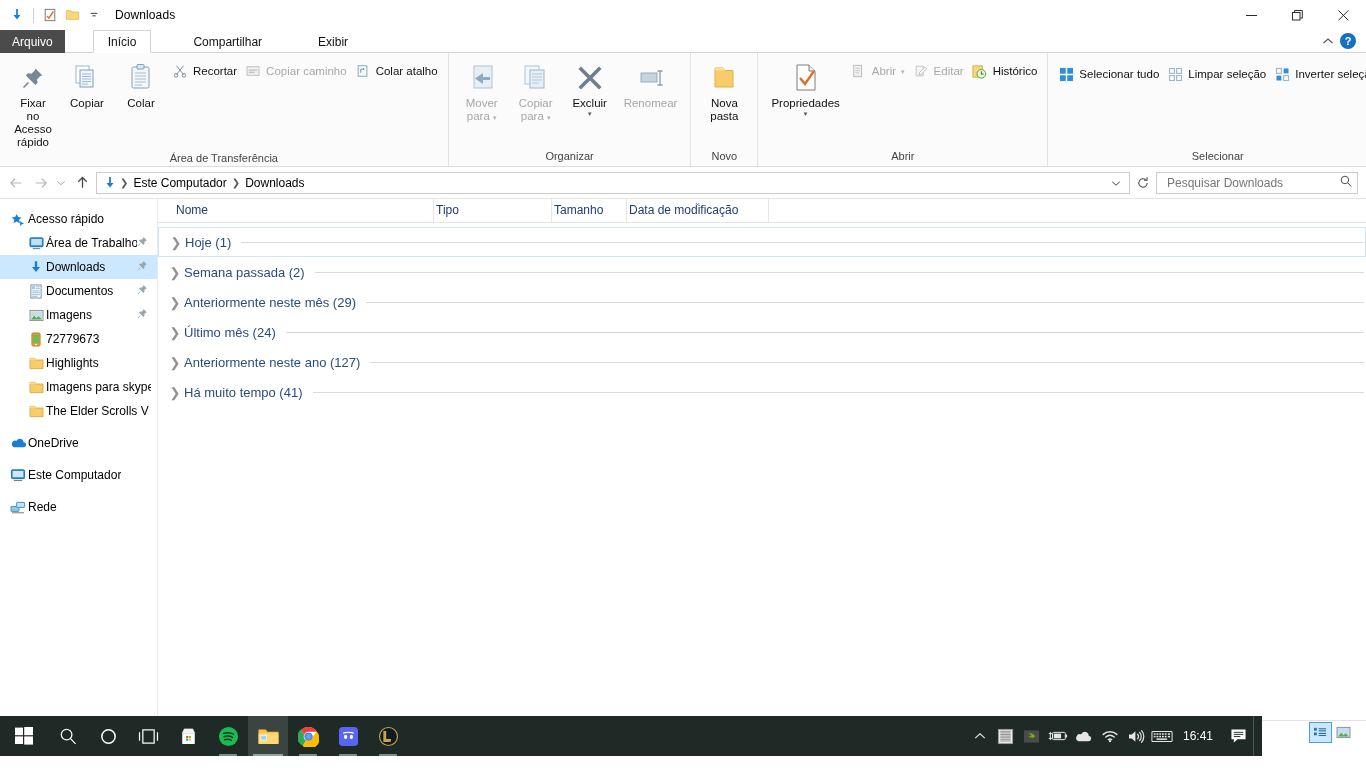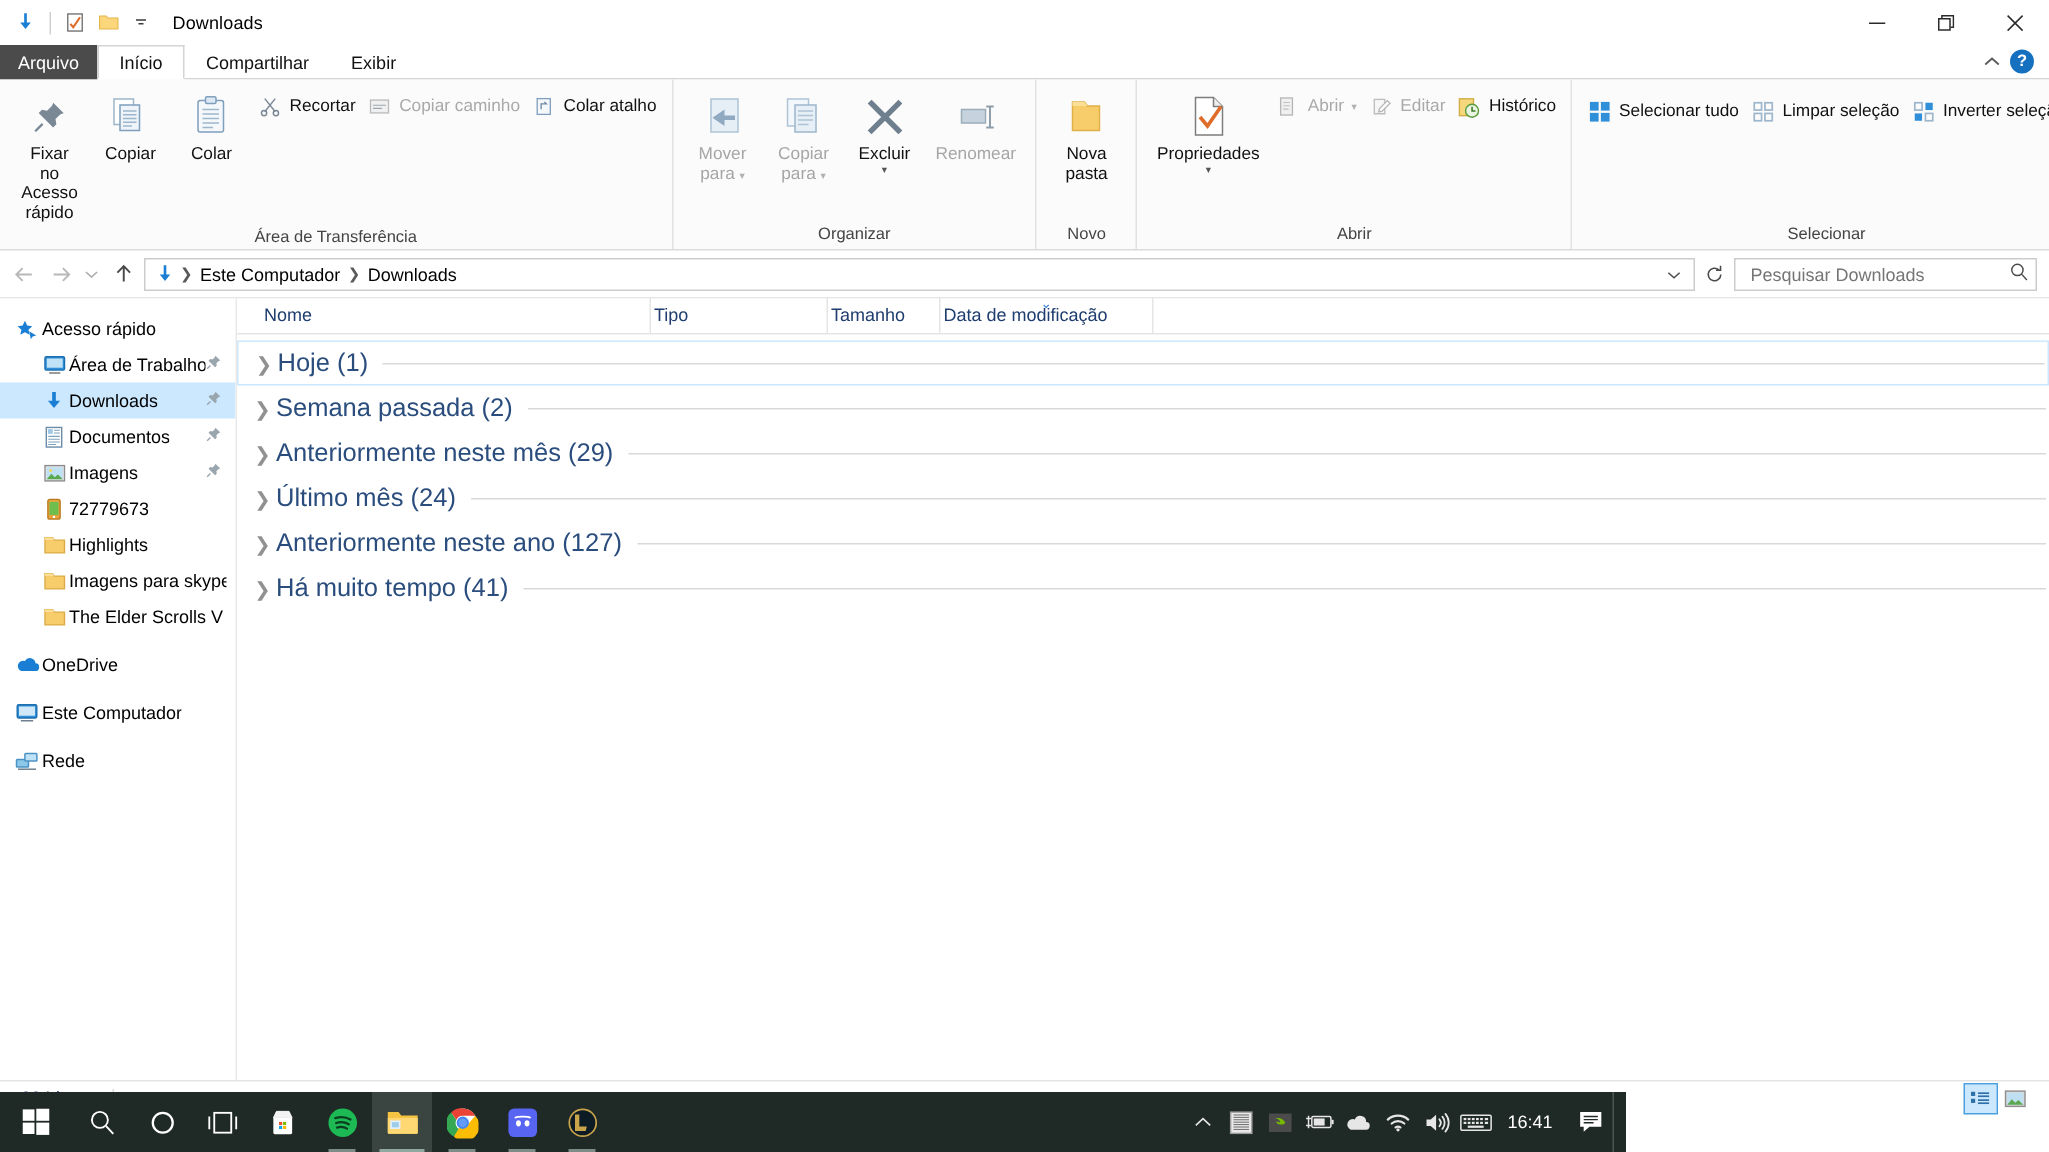--- a/index.html
+++ b/index.html
@@ -29,21 +29,21 @@
   .caption-buttons { position: absolute; right: 0; top: 0; display: flex; }
   .cap-btn {
     width: 46px; height: 30px; display: flex; align-items: center; justify-content: center;
     cursor: default;
   }
   .cap-btn svg { display: block; }
 
   
   .tabstrip {
     height: 23px; background: #ffffff; display: flex; align-items: stretch;
-    position: relative; border-bottom: 1px solid #d4d4d4;
+    position: relative; border-bottom: 1px solid #d4d4d4; gap: 28px;
   }
   .tab-file {
     background: #4b4b4b; color: #fff; padding: 0 12px;
     display: flex; align-items: center; font-size: 12px; height: 23px;
   }
   .tab {
     padding: 0 14px; display: flex; align-items: center; font-size: 12px;
     color: #111; height: 23px;
   }
   .tab.active {
@@ -143,36 +143,36 @@
   .col .sortmark {
     position: absolute; top: 0px; left: 50%; transform: translateX(-50%);
     color: #3a7fd5; font-size: 9px; line-height: 9px;
   }
   .grouplist { flex: 1; padding-top: 4px; }
   .grouprow {
     height: 30px; display: flex; align-items: center; padding-left: 8px; padding-right: 2px;
   }
   .grouprow.focus { border: 1px solid #cce8ff; background: #fff; }
   .grouprow .chev { width: 18px; color: #919191; font-size: 13px; display: flex; align-items: center; justify-content: center; }
-  .grouprow .gname { font-size: 17px; color: #2a4d7d; white-space: nowrap; text-align: right; }
+  .grouprow .gname { font-size: 13px; color: #2a4d7d; white-space: nowrap; text-align: right; }
   .grouprow .grule { flex: 1; height: 1px; background: #d9d9d9; margin-left: 10px; }
 
   
   .statusbar {
     height: 23px; border-top: 1px solid #e4e4e4; display: flex; align-items: center;
     padding: 0 4px 0 14px; background: #fff; font-size: 12px; color: #1f3d6e;
   }
   .status-sep { width: 1px; height: 13px; background: #dcdcdc; margin-left: 12px; }
   .view-btns { margin-left: auto; display: flex; align-items: center; gap: 2px; padding-right: 8px; }
   .view-btn { width: 21px; height: 19px; display: flex; align-items: center; justify-content: center; }
   .view-btn.sel { background: #cce8ff; outline: 1px solid #4a9fe0; }
 
   
   .taskbar {
-    position: absolute; left: 0; bottom: 0; width: 1084px; height: 40px;
+    position: absolute; left: 0; bottom: 12px; width: 1262px; height: 40px;
     background: #1f2926; display: flex; align-items: flex-end;
   }
   .tb-start { width: 48px; height: 40px; display: flex; align-items: center; justify-content: center; }
   .tb-item {
     width: 40px; height: 40px; display: flex; align-items: center; justify-content: center;
     position: relative;
   }
   .tb-item.active { background: #3a4441; }
   .tb-item.active::after {
     content: ""; position: absolute; bottom: 0; left: 5px; right: 5px; height: 2px;

